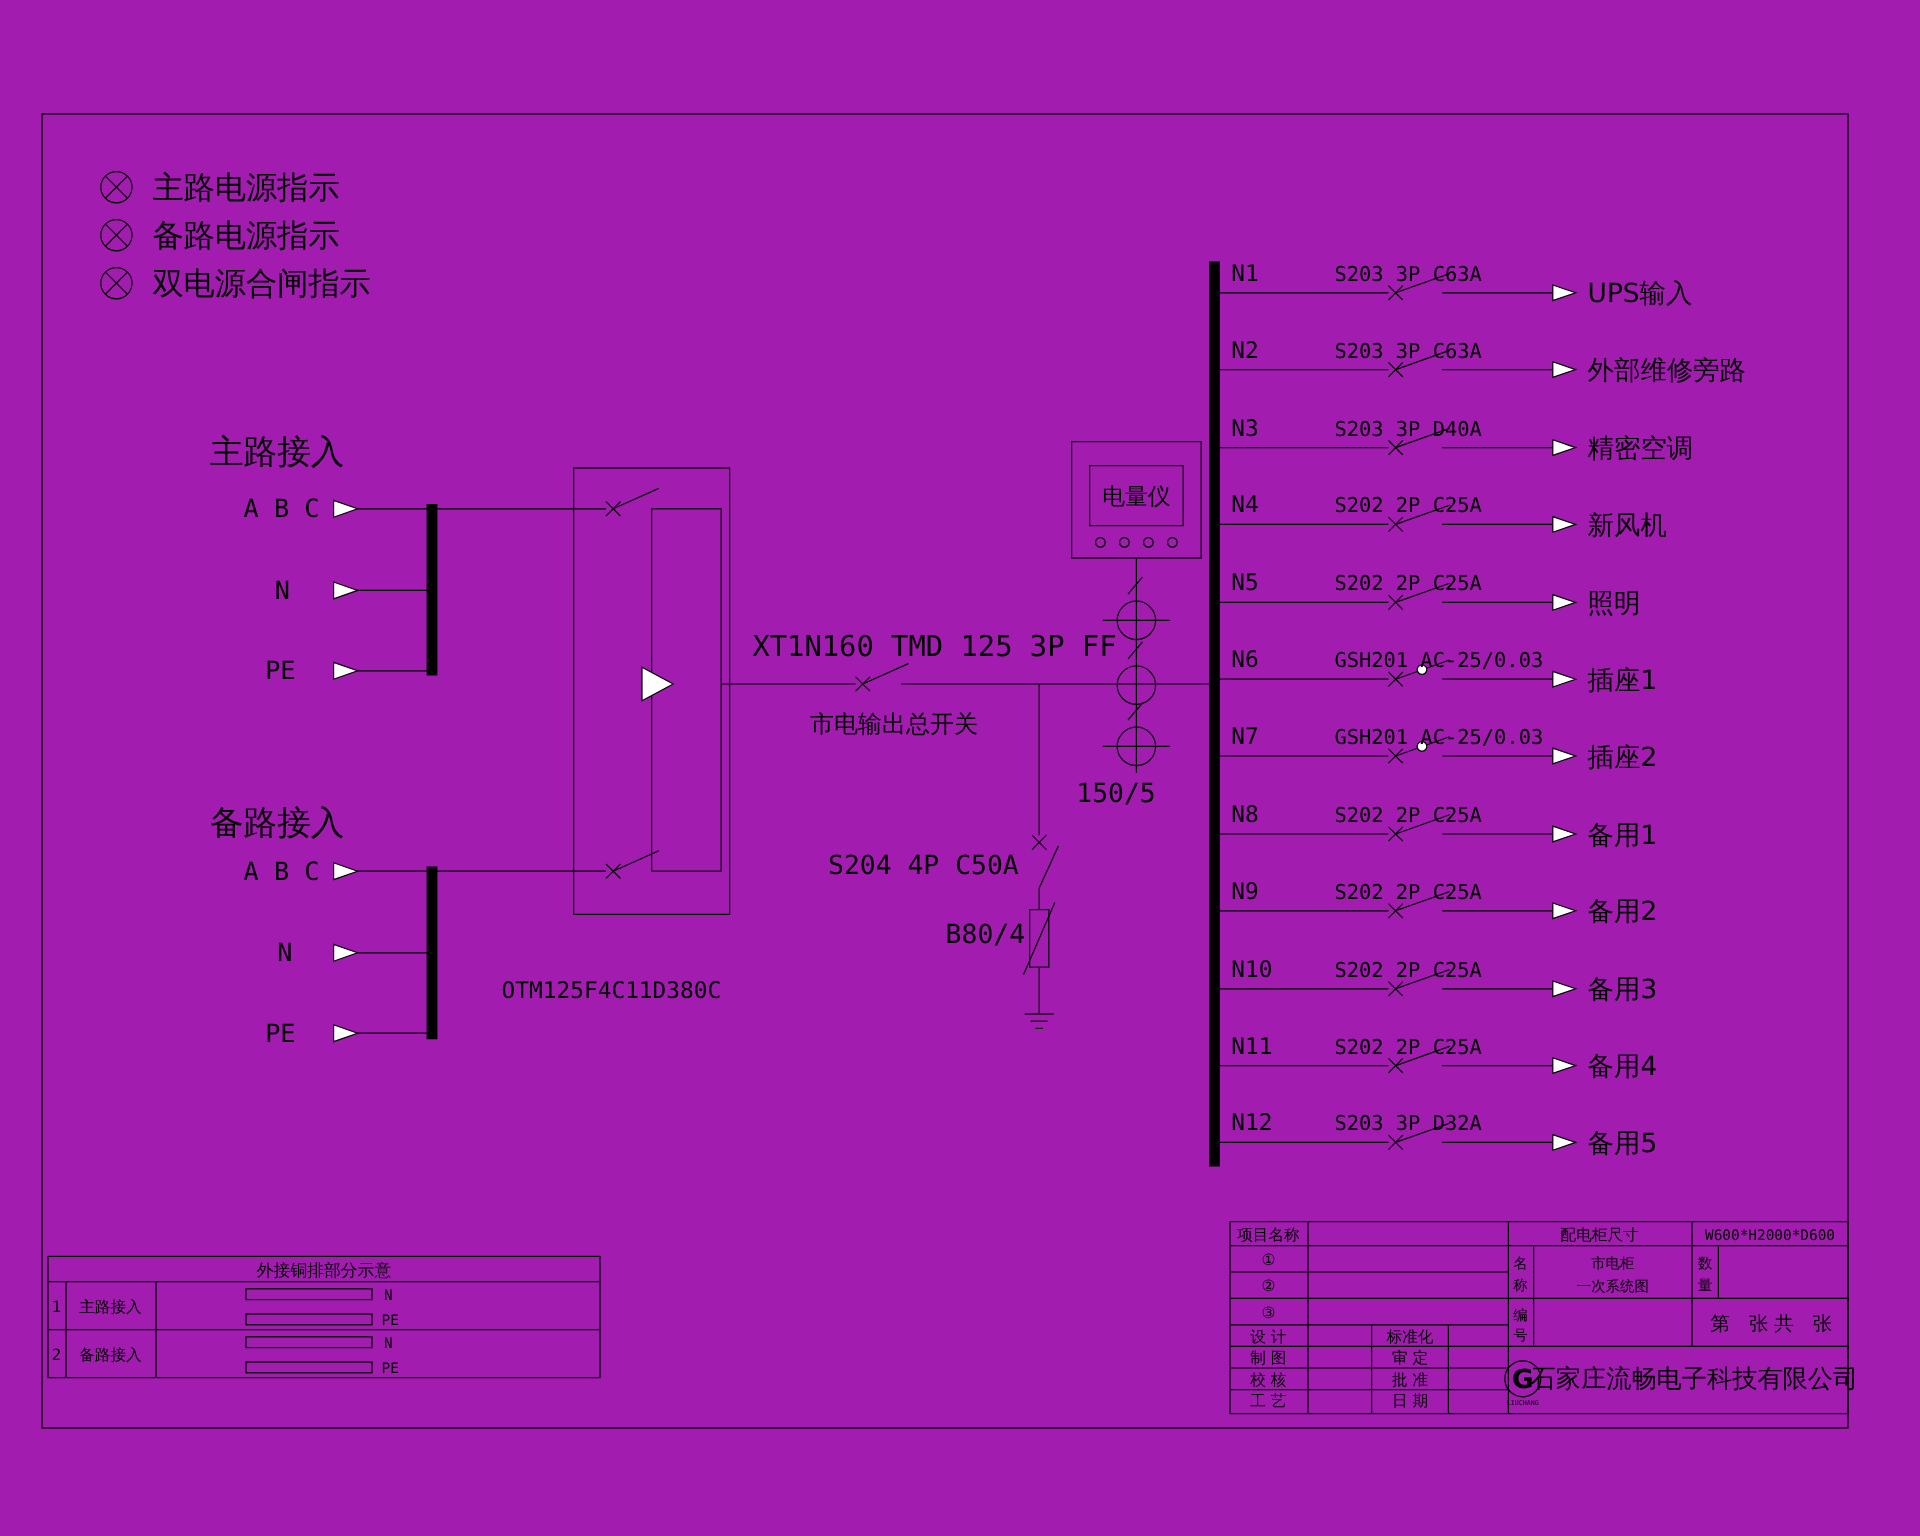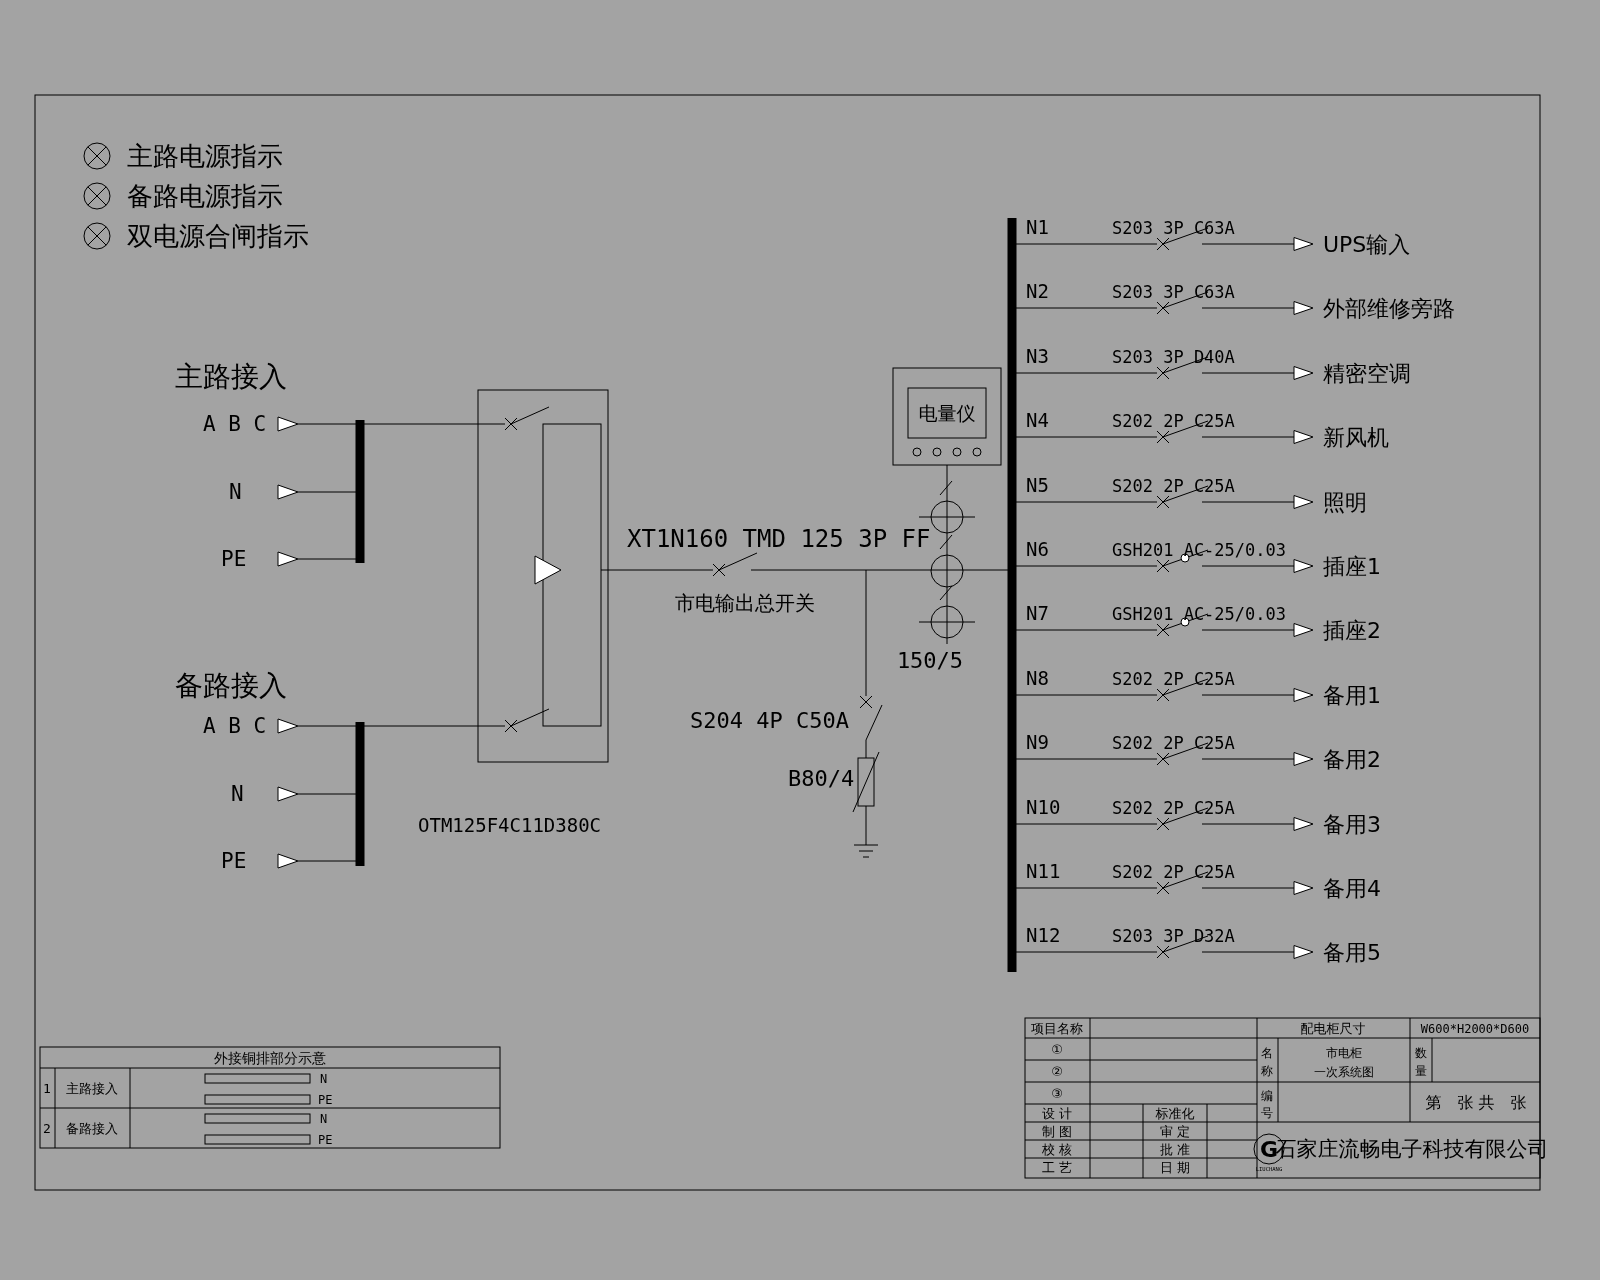--- a/index.html
+++ b/index.html
@@ -1,16 +1,16 @@
 <!DOCTYPE html>
 <html><head>
 <meta charset="utf-8">
 <style>
   html,body{margin:0;padding:0;background:#fff;}
-  .page{width:1600px;height:1280px;background:#a3a3a3;position:relative;}
+  .page{width:1600px;height:1280px;background:#a21caf;position:relative;}
   svg{display:block;}
   svg line, svg rect, svg circle, svg polygon, svg path{stroke:#000;fill:none;stroke-width:1;}
   svg .thick{stroke-width:9;}
   svg .open{fill:#fff;}
   svg text{fill:#000;stroke:none;font-family:"DejaVu Sans Mono","Liberation Mono",monospace;}
   svg text.cn{font-family:"DejaVu Sans","Liberation Sans",sans-serif;}
   .mid{text-anchor:middle;}
 </style>
 </head>
 <body>

